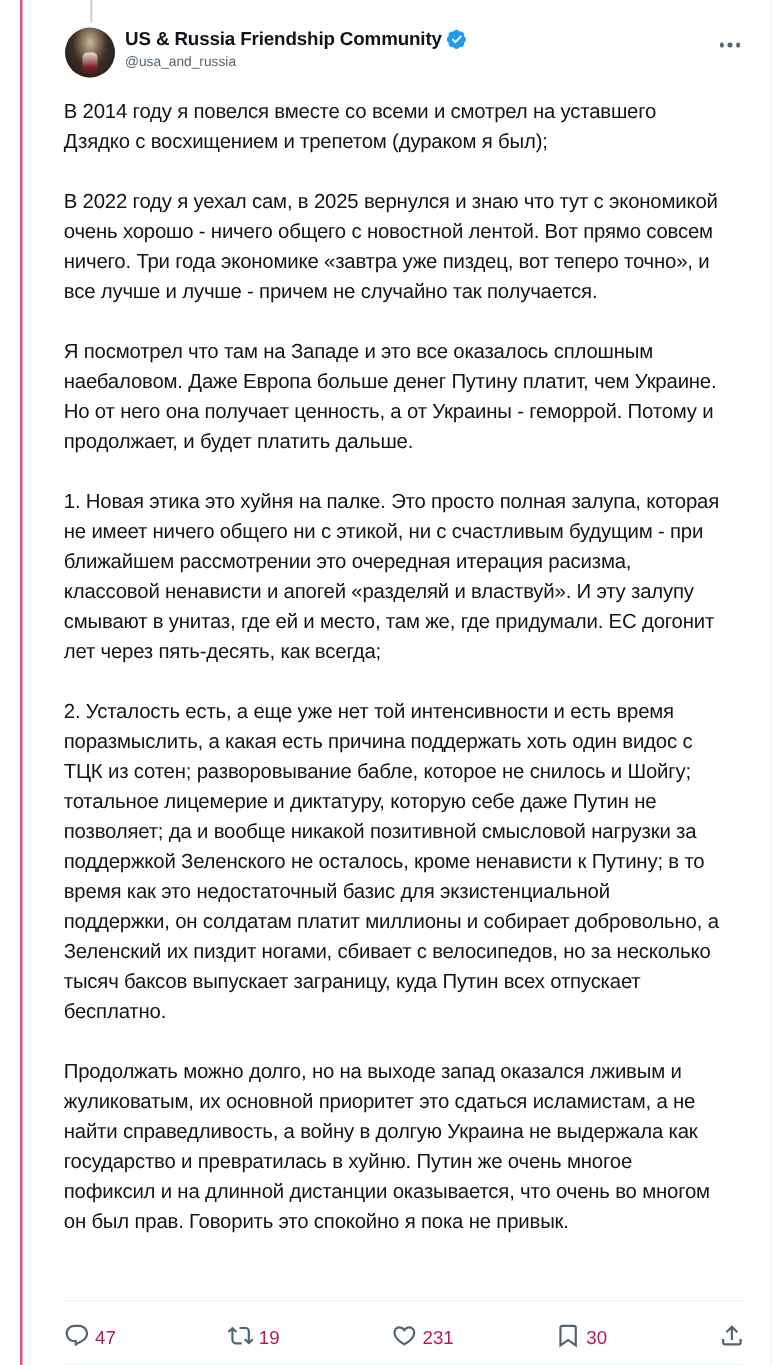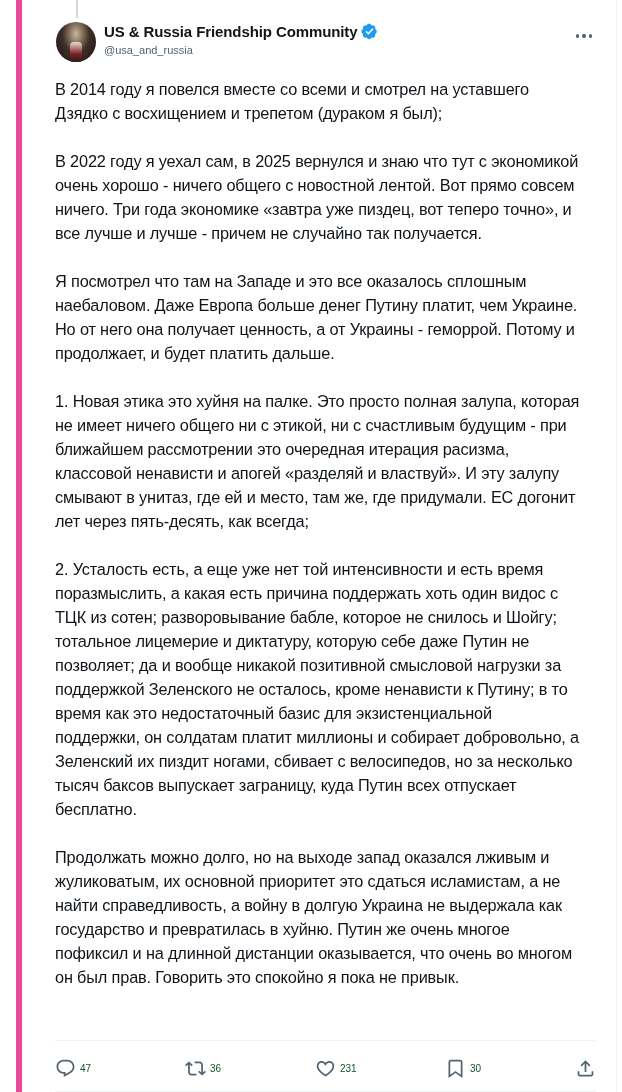--- a/index.html
+++ b/index.html
@@ -3,21 +3,21 @@
   <meta charset="utf-8">
   <style>
     * { box-sizing: border-box; margin: 0; padding: 0; }
     html, body {
       width: 622px; height: 1092px; background: #ffffff; overflow: hidden;
       font-family: "Liberation Sans", "DejaVu Sans", sans-serif;
       color: #0f1419;
     }
     .card {
       position: absolute; left: 16px; top: 0; width: 601px; height: 1092px;
-      border-left: 6px solid #ec4899; border-right: 1px solid #eff3f4;
+      border-left: 2px solid #ec4899; border-right: 1px solid #eff3f4;
       background: #fff;
     }
     .thread-line {
       position: absolute; left: 54px; top: 0; width: 2px; height: 18px;
       background: #cfd9de;
     }
     .header { position: absolute; left: 16px; top: 22px; right: 16px; height: 42px; }
     .avatar {
       position: absolute; left: 18px; top: 0; width: 40px; height: 40px; border-radius: 50%;
       background: radial-gradient(ellipse at 50% 30%, #c9b9a0 0%, #8a7760 22%, #3d2e26 48%, #1a1416 100%);
@@ -35,21 +35,21 @@
     .more { position: absolute; right: 2px; top: 4px; width: 28px; height: 20px; display: flex; align-items: center; justify-content: center; gap: 3px; cursor: pointer; }
     .more span { width: 3.5px; height: 3.5px; background: #536471; border-radius: 50%; display: block; }
 
     .body { position: absolute; left: 33px; top: 77px; width: 575px; font-size: 16.3px; line-height: 24px; color: #0f1419; letter-spacing: -0.15px; }
     .para { white-space: pre-line; margin-bottom: 24px; }
 
     .meta { position: absolute; left: 33px; top: 1005px; font-size: 15px; color: #536471; }
     .meta b { color: #0f1419; font-weight: 700; }
     .divider { position: absolute; left: 33px; right: 20px; height: 1px; background: #eff3f4; }
     .actions { position: absolute; left: 33px; right: 20px; top: 1054px; height: 28px; display: flex; align-items: center; justify-content: space-between; }
-    .action { display: flex; align-items: center; gap: 4px; color: #14532d; font-size: 10px; cursor: pointer; }
+    .action { display: flex; align-items: flex-end; gap: 4px; color: #be185d; font-size: 15px; cursor: pointer; }
     .action svg { width: 21px; height: 21px; fill: #536471; }
     .a1 { width: 100px; } .a2 { width: 100px; } .a3 { width: 100px; } .a4 { width: 100px; }
   </style>
 </head>
 <body>
 
 <div class="card">
   <div class="thread-line"></div>
 
   <div class="header">
@@ -112,21 +112,21 @@
     <div class="action a1">
       <svg viewBox="0 0 24 24">
           <path d="M1.751 10c0-4.42 3.584-8 8.005-8h4.366c4.49 0 8.129 3.64 8.129 8.13 0 2.96-1.607 5.68-4.196 7.11l-8.054 4.46v-3.69h-.067c-4.49.1-8.183-3.51-8.183-8.01zm8.005-6c-3.317 0-6.005 2.69-6.005 6 0 3.37 2.77 6.08 6.138 6.01l.351-.01h1.761v2.3l5.087-2.81c1.951-1.08 3.163-3.13 3.163-5.36 0-3.39-2.744-6.13-6.129-6.13H9.756z"></path>
         </svg>
       <span>47</span>
     </div>
     <div class="action a2">
       <svg viewBox="0 0 24 24">
           <path d="M4.5 3.88l4.432 4.14-1.364 1.46L5.5 7.55V16c0 1.1.896 2 2 2H13v2H7.5c-2.209 0-4-1.79-4-4V7.55L1.432 9.48.068 8.02 4.5 3.88zM16.5 6H11V4h5.5c2.209 0 4 1.79 4 4v8.45l2.068-1.93 1.364 1.46-4.432 4.14-4.432-4.14 1.364-1.46 2.068 1.93V8c0-1.1-.896-2-2-2z"></path>
         </svg>
-      <span>36</span>
+      <span>19</span>
     </div>
     <div class="action a3">
       <svg viewBox="0 0 24 24">
           <path d="M16.697 5.5c-1.222-.06-2.679.51-3.89 2.16l-.805 1.09-.806-1.09C9.984 6.01 8.526 5.44 7.304 5.5c-1.243.07-2.349.78-2.91 1.91-.552 1.12-.633 2.78.479 4.82 1.074 1.97 3.257 4.27 7.129 6.61 3.87-2.34 6.052-4.64 7.126-6.61 1.111-2.04 1.03-3.7.477-4.82-.561-1.13-1.666-1.84-2.908-1.91zm4.187 7.69c-1.351 2.48-4.001 5.12-8.379 7.67l-.503.3-.504-.3c-4.379-2.55-7.029-5.19-8.382-7.67-1.36-2.5-1.41-4.86-.514-6.67.887-1.79 2.647-2.91 4.601-3.01 1.651-.09 3.368.56 4.798 2.01 1.429-1.45 3.146-2.1 4.796-2.01 1.954.1 3.714 1.22 4.601 3.01.896 1.81.846 4.17-.514 6.67z"></path>
         </svg>
       <span>231</span>
     </div>
     <div class="action a4">
       <svg viewBox="0 0 24 24">
           <path d="M4 4.5C4 3.12 5.119 2 6.5 2h11C18.881 2 20 3.12 20 4.5v18.44l-8-5.71-8 5.71V4.5zM6.5 4c-.276 0-.5.22-.5.5v14.56l6-4.29 6 4.29V4.5c0-.28-.224-.5-.5-.5h-11z"></path>

